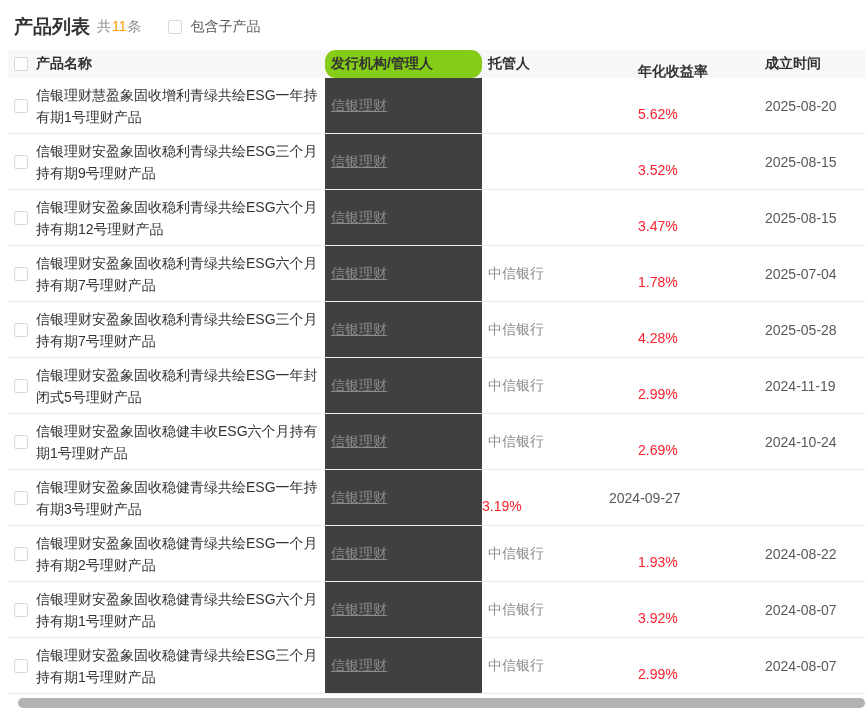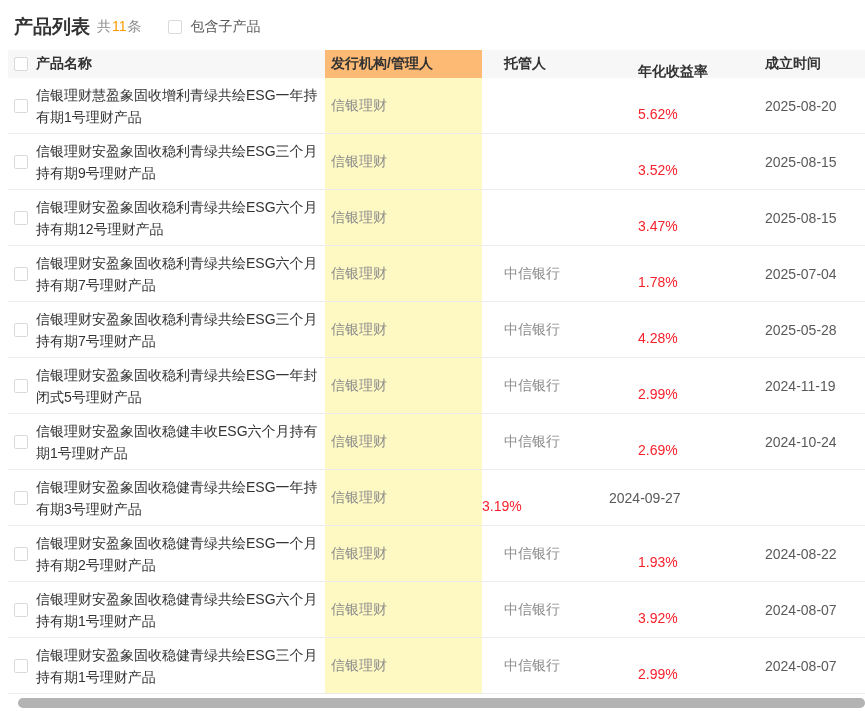--- a/index.html
+++ b/index.html
@@ -23,27 +23,27 @@
     display: inline-block;
   }
   .sub-check .checkbox { margin-right: 9px; }
 
   
   .thead, .trow { display: flex; padding-left: 6px; }
   .thead { height: 28px; align-items: center; background: #f7f7f8; font-weight: 700; color: #333; }
   .col-check { width: 22px; flex: none; display: flex; align-items: center; }
   .col-name { width: 289px; flex: none; padding-right: 4px; }
   .col-issuer { width: 157px; flex: none; padding-left: 6px; }
-  .col-custodian { width: 156px; flex: none; padding-left: 22px; }
+  .col-custodian { width: 156px; flex: none; padding-left: 6px; }
   .col-rate { width: 127px; flex: none; margin-top: 16px; }
   .col-date { flex: 1; }
-  .thead .col-issuer { background: #fdba74; align-self: stretch; display: flex; align-items: center; }
+  .thead .col-issuer { background: #84cc16; align-self: stretch; display: flex; align-items: center; border-radius: 11px; }
 
   .trow { min-height: 56px; align-items: center; border-bottom: 1px solid #ececec; }
-  .trow .col-issuer { background: #fef9c3; align-self: stretch; display: flex; align-items: center; color: #8c8c8c; }
+  .trow .col-issuer { background: #404040; align-self: stretch; display: flex; align-items: center; color: #8c8c8c; text-decoration: underline; }
   .trow .col-custodian { color: #8c8c8c; }
   .name { color: #333; line-height: 22px; word-break: break-all; }
   .rate { color: #f5222d; }
   .date { color: #595959; }
 
   
   .hscrollbar {
     height: 10px; border-radius: 6px; background: #b3b3b3;
     margin: 4px 0 0 10px;
   }

